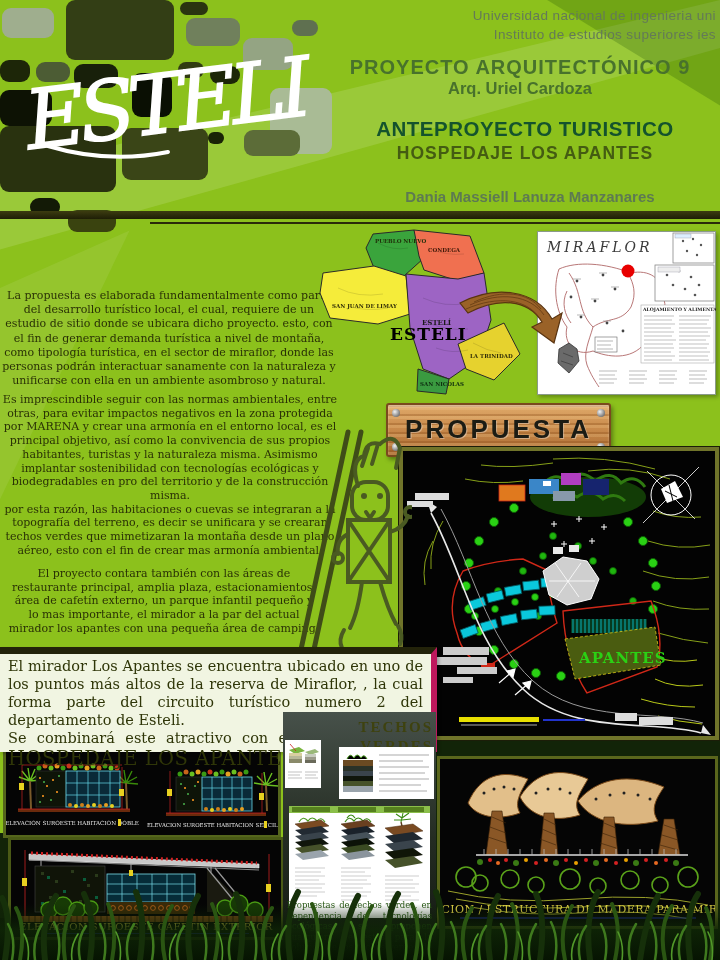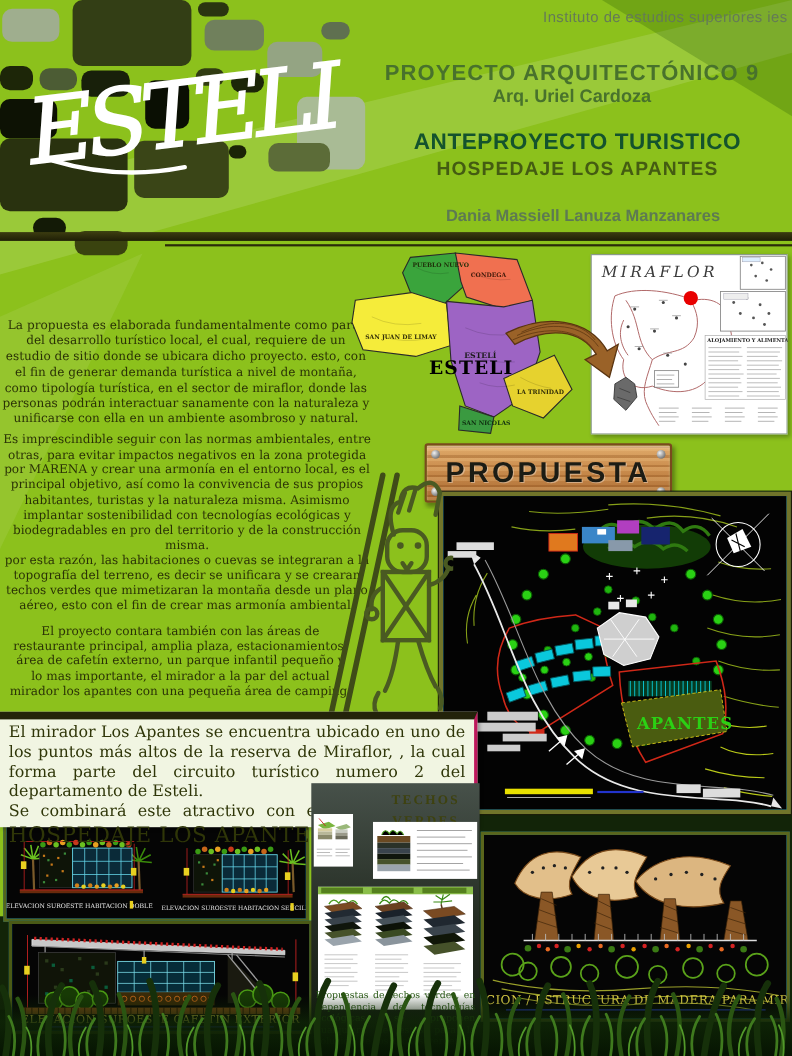--- a/index.html
+++ b/index.html
@@ -8,21 +8,21 @@
   .ov{position:absolute;inset:0;pointer-events:none;}
   .hand{font-family:"DejaVu Serif",serif;color:#2a3206;}
   .tile{position:absolute;border-radius:9px;}
   .cap-sans{font-family:"Liberation Sans",sans-serif;font-weight:bold;}
   .panel{position:absolute;background:#0369a1;}
   .woodsign{position:absolute;background:
       repeating-linear-gradient(180deg, rgba(120,60,10,.25) 0 2px, rgba(255,220,160,.18) 2px 5px, rgba(0,0,0,0) 5px 9px),
       linear-gradient(180deg,#e0aa6a 0%,#c98b4c 45%,#a96a32 100%);
       border:2px solid #7a4a1e;border-radius:3px;box-shadow:2px 3px 4px rgba(0,0,0,.35), inset 0 2px 2px rgba(255,255,255,.4);}
   .nail{position:absolute;width:8px;height:8px;border-radius:50%;background:radial-gradient(circle at 35% 35%,#f2f2f2,#8a8a8a 60%,#555);} 
-  .whitebox{position:absolute;background:#f1f5e2;border-top:7px solid #23230a;border-right:3px solid #be185d;box-shadow:2px 2px 3px rgba(0,0,0,.25);}
+  .whitebox{position:absolute;background:#f1f5e2;border-top:7px solid #23230a;border-right:6px solid #be185d;box-shadow:2px 2px 3px rgba(0,0,0,.25);}
   svg text{font-family:"DejaVu Serif",serif;}
 </style>
 </head>
 <body>
 
 <div class="poster">
 
   <div class="ov" style="background:rgba(255,255,255,.13);clip-path:polygon(0 18%,100% 0,100% 5%,0 26%);"></div>
   <div class="ov" style="background:rgba(255,255,255,.08);clip-path:polygon(0 30%,18% 24%,0 52%);"></div>
   <div class="ov" style="background:rgba(20,70,0,.22);clip-path:polygon(76% 0,100% 0,100% 11%);"></div>
@@ -52,20 +52,21 @@
     <div class="tile" style="left:208px;top:132px;width:16px;height:12px;background:#1a2306;"></div>
     <div class="tile" style="left:30px;top:198px;width:30px;height:18px;background:#131a06;"></div>
     <div class="tile" style="left:68px;top:210px;width:48px;height:22px;background:#3a430f;"></div>
     <svg class="abs" style="left:18px;top:34px;" width="310" height="140" viewBox="0 0 310 140">
       <text x="8" y="98" font-size="82" font-style="italic" fill="#ffffff" stroke="#ffffff" stroke-width="1.5" letter-spacing="-6" transform="rotate(-7 150 80)">ESTELI</text>
       <path d="M30,112 q60,18 120,6" stroke="#fff" stroke-width="4" fill="none" stroke-linecap="round"></path>
     </svg>
   </div>
 
   <div class="abs" style="left:320px;top:6px;width:396px;text-align:right;color:#647a57;font-size:13.5px;line-height:19px;letter-spacing:.4px;z-index:5;">
+    <div>Universidad nacional de ingenieria uni</div>
     <div>Instituto de estudios superiores ies</div>
   </div>
   <div class="abs cap-sans" style="left:320px;top:56px;width:400px;text-align:center;font-size:20px;color:#48722c;letter-spacing:1px;z-index:5;">PROYECTO ARQUITECTÓNICO  9</div>
   <div class="abs cap-sans" style="left:320px;top:79px;width:400px;text-align:center;font-size:16.5px;color:#48722c;z-index:5;">Arq. Uriel Cardoza</div>
   <div class="abs cap-sans" style="left:330px;top:117px;width:390px;text-align:center;font-size:20.5px;color:#14532d;letter-spacing:.5px;z-index:5;">ANTEPROYECTO TURISTICO</div>
   <div class="abs cap-sans" style="left:340px;top:188px;width:380px;text-align:center;font-size:15px;color:#5d7a52;z-index:5;">Dania Massiell Lanuza Manzanares</div>
   <div class="abs cap-sans" style="left:330px;top:143px;width:390px;text-align:center;font-size:17.5px;color:#445c12;letter-spacing:1px;z-index:5;">HOSPEDAJE LOS APANTES</div>
 
   <div class="abs" style="left:0;top:211px;width:720px;height:8px;background:linear-gradient(180deg,#3c3c10,#1e1e06);z-index:5;"></div>
   <div class="abs" style="left:150px;top:222px;width:570px;height:2px;background:#2a2a0a;z-index:5;"></div>
@@ -498,21 +499,21 @@
       <path d="M14,10 v66 M258,14 v62" stroke="#c82222" stroke-width="0.8"></path>
       <rect x="11" y="38" width="5" height="8" fill="#e8d020"></rect>
         <rect x="255" y="44" width="5" height="8" fill="#e8d020"></rect>
       <rect x="118" y="30" width="4" height="6" fill="#e8d020"></rect>
       <text x="135" y="90" font-size="10" fill="#e8d84a" text-anchor="middle" letter-spacing="0.5">ELEVACION SUROESTE CAFETIN EXTERIOR</text>
       <path d="M32,93.5 h206" stroke="#2233bb" stroke-width="1"></path>
     </svg>
   </div>
 
   <div class="abs" style="left:283px;top:712px;width:153px;height:230px;background:linear-gradient(180deg,#47514a,#242c22 55%,#141a12);z-index:7;">
-    <div style="position:absolute;left:44px;top:6px;width:120px;text-align:center;font-family:'Liberation Serif',serif;font-weight:bold;color:#3e420f;font-size:12px;letter-spacing:2px;line-height:19px;">
+    <div style="position:absolute;left:30px;top:6px;width:120px;text-align:right;font-family:'Liberation Serif',serif;font-weight:bold;color:#3e420f;font-size:15px;letter-spacing:2px;line-height:19px;">
       <div>TECHOS</div>
       <div>VERDES</div>
     </div>
     <svg class="abs" style="left:2px;top:28px;" width="36" height="48" viewBox="0 0 36 48">
       <rect width="36" height="48" fill="#ffffff"></rect>
       <polygon points="4,10 14,7 20,11 10,14" fill="#7ab53e"></polygon>
       <rect x="4" y="13" width="13" height="3" fill="#d8cfa0"></rect>
         <rect x="4" y="16" width="13" height="3" fill="#b8b898"></rect>
         <rect x="4" y="19" width="13" height="4" fill="#8a8a6a"></rect>
       <path d="M5,4 L11,11" stroke="#c82222" stroke-width="0.8"></path>

